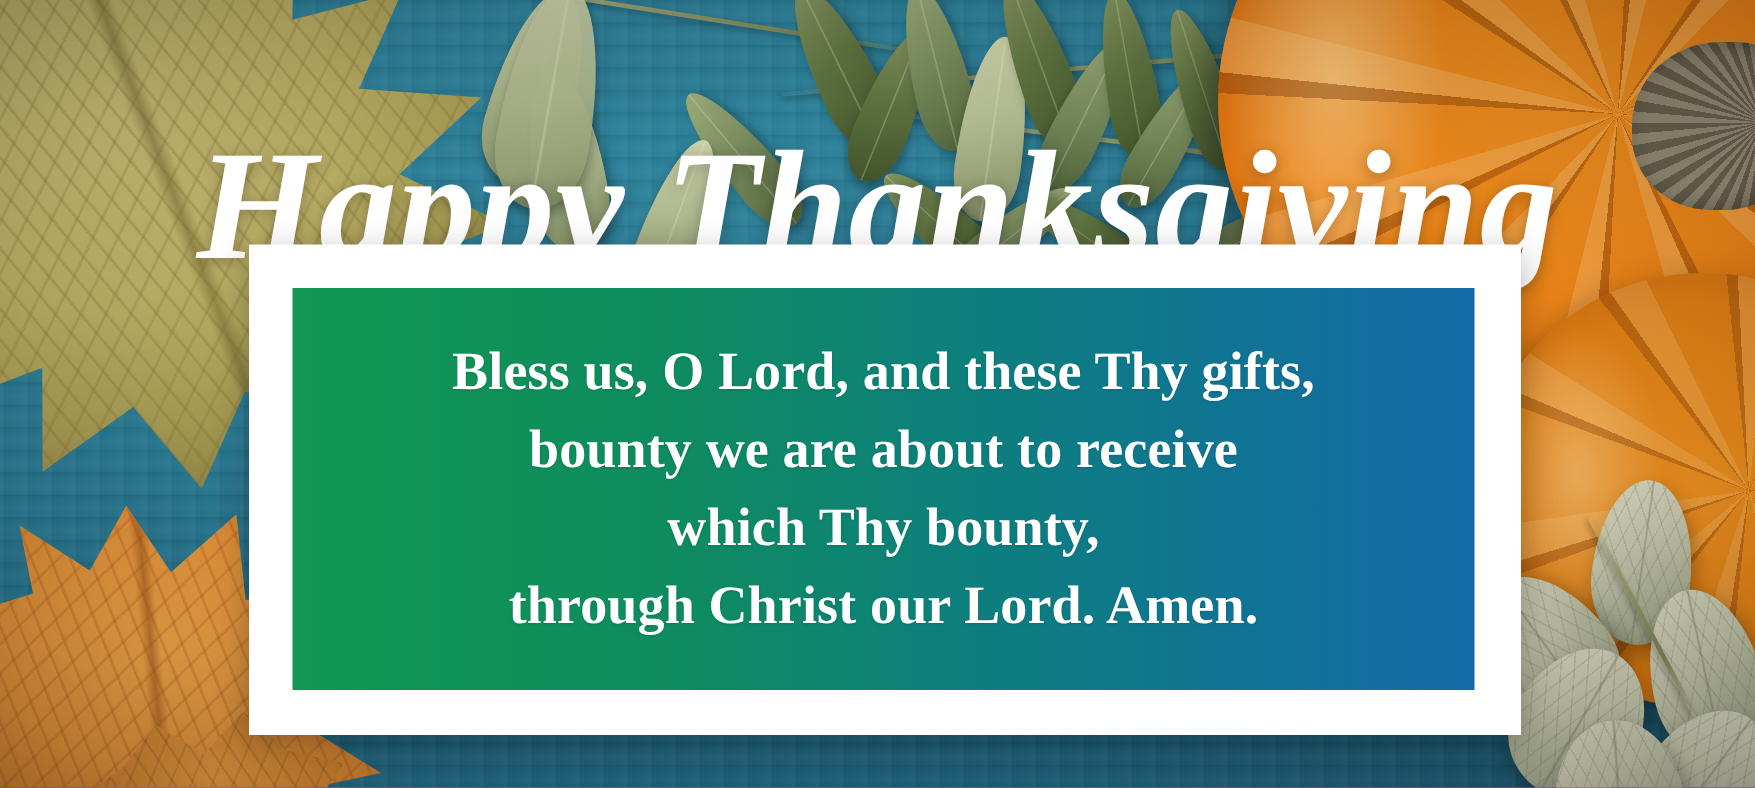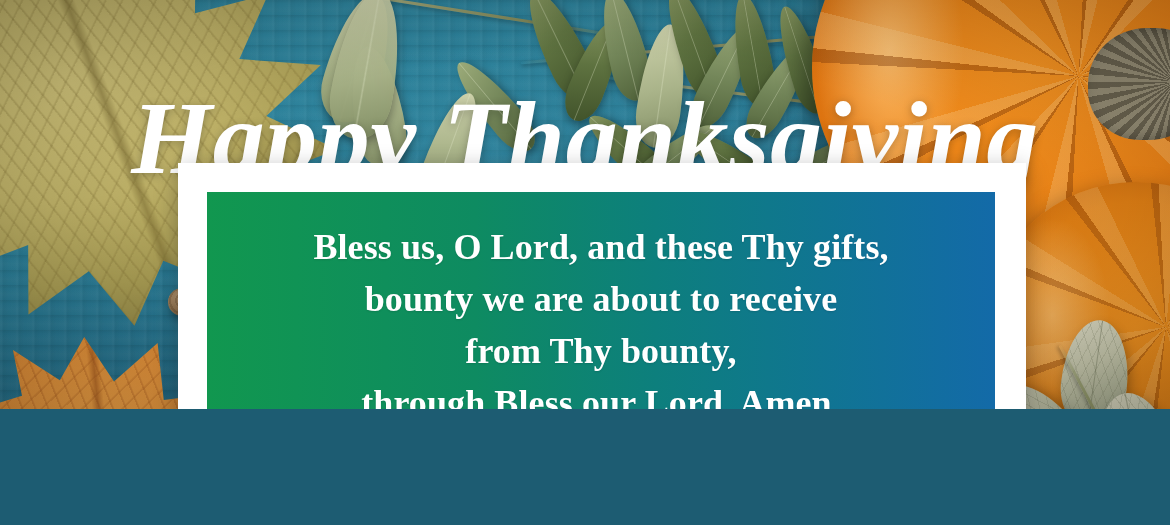--- a/index.html
+++ b/index.html
@@ -3,21 +3,21 @@
 <meta charset="utf-8">
 <style>
   html, body {
     margin: 0;
     padding: 0;
     background: #1d5c72;
   }
   .banner {
     position: relative;
     width: 1170px;
-    height: 409px;
+    height: 525px;
     overflow: hidden;
     font-family: "Liberation Serif", "DejaVu Serif", serif;
     background: #ec4899;
   }
 
   
   .bg {
     position: absolute;
     inset: 0;
     overflow: hidden;
@@ -249,21 +249,21 @@
     line-height: 1;
     letter-spacing: 0.5px;
     font-family: "Liberation Serif", "DejaVu Serif", serif;
     text-shadow: 0 2px 10px rgba(0,0,0,0.28);
     white-space: nowrap;
   }
 
   
   .card-frame {
     position: absolute;
-    left: 178px; top: 163px;
+    left: 166px; top: 163px;
     width: 848px; height: 327px;
     background: #ffffff;
     box-shadow: 0 6px 22px rgba(0,0,0,0.30);
   }
   .card-inner {
     position: absolute;
     left: 29px; top: 29px;
     width: 788px; height: 268px;
     background: linear-gradient(90deg, #11974f 0%, #0e8b61 34%, #0d7f7d 57%, #136aa8 100%);
     display: flex;
@@ -353,19 +353,19 @@
     <div class="bg-vignette"></div>
   </div>
 
   <h1 class="title">Happy Thanksgiving</h1>
 
   <div class="card-frame">
     <div class="card-inner">
       <div class="prayer">
         <span class="ln">Bless us, O Lord, and these Thy gifts,</span>
         <span class="ln">bounty we are about to receive</span>
-        <span class="ln">from Thy bounty,</span>
-        <span class="ln">through Bless our Lord. Amen.</span>
+        <span class="ln">which Thy bounty,</span>
+        <span class="ln">through Christ our Lord. Amen.</span>
       </div>
     </div>
   </div>
 
 </div>
 
 </body></html>

